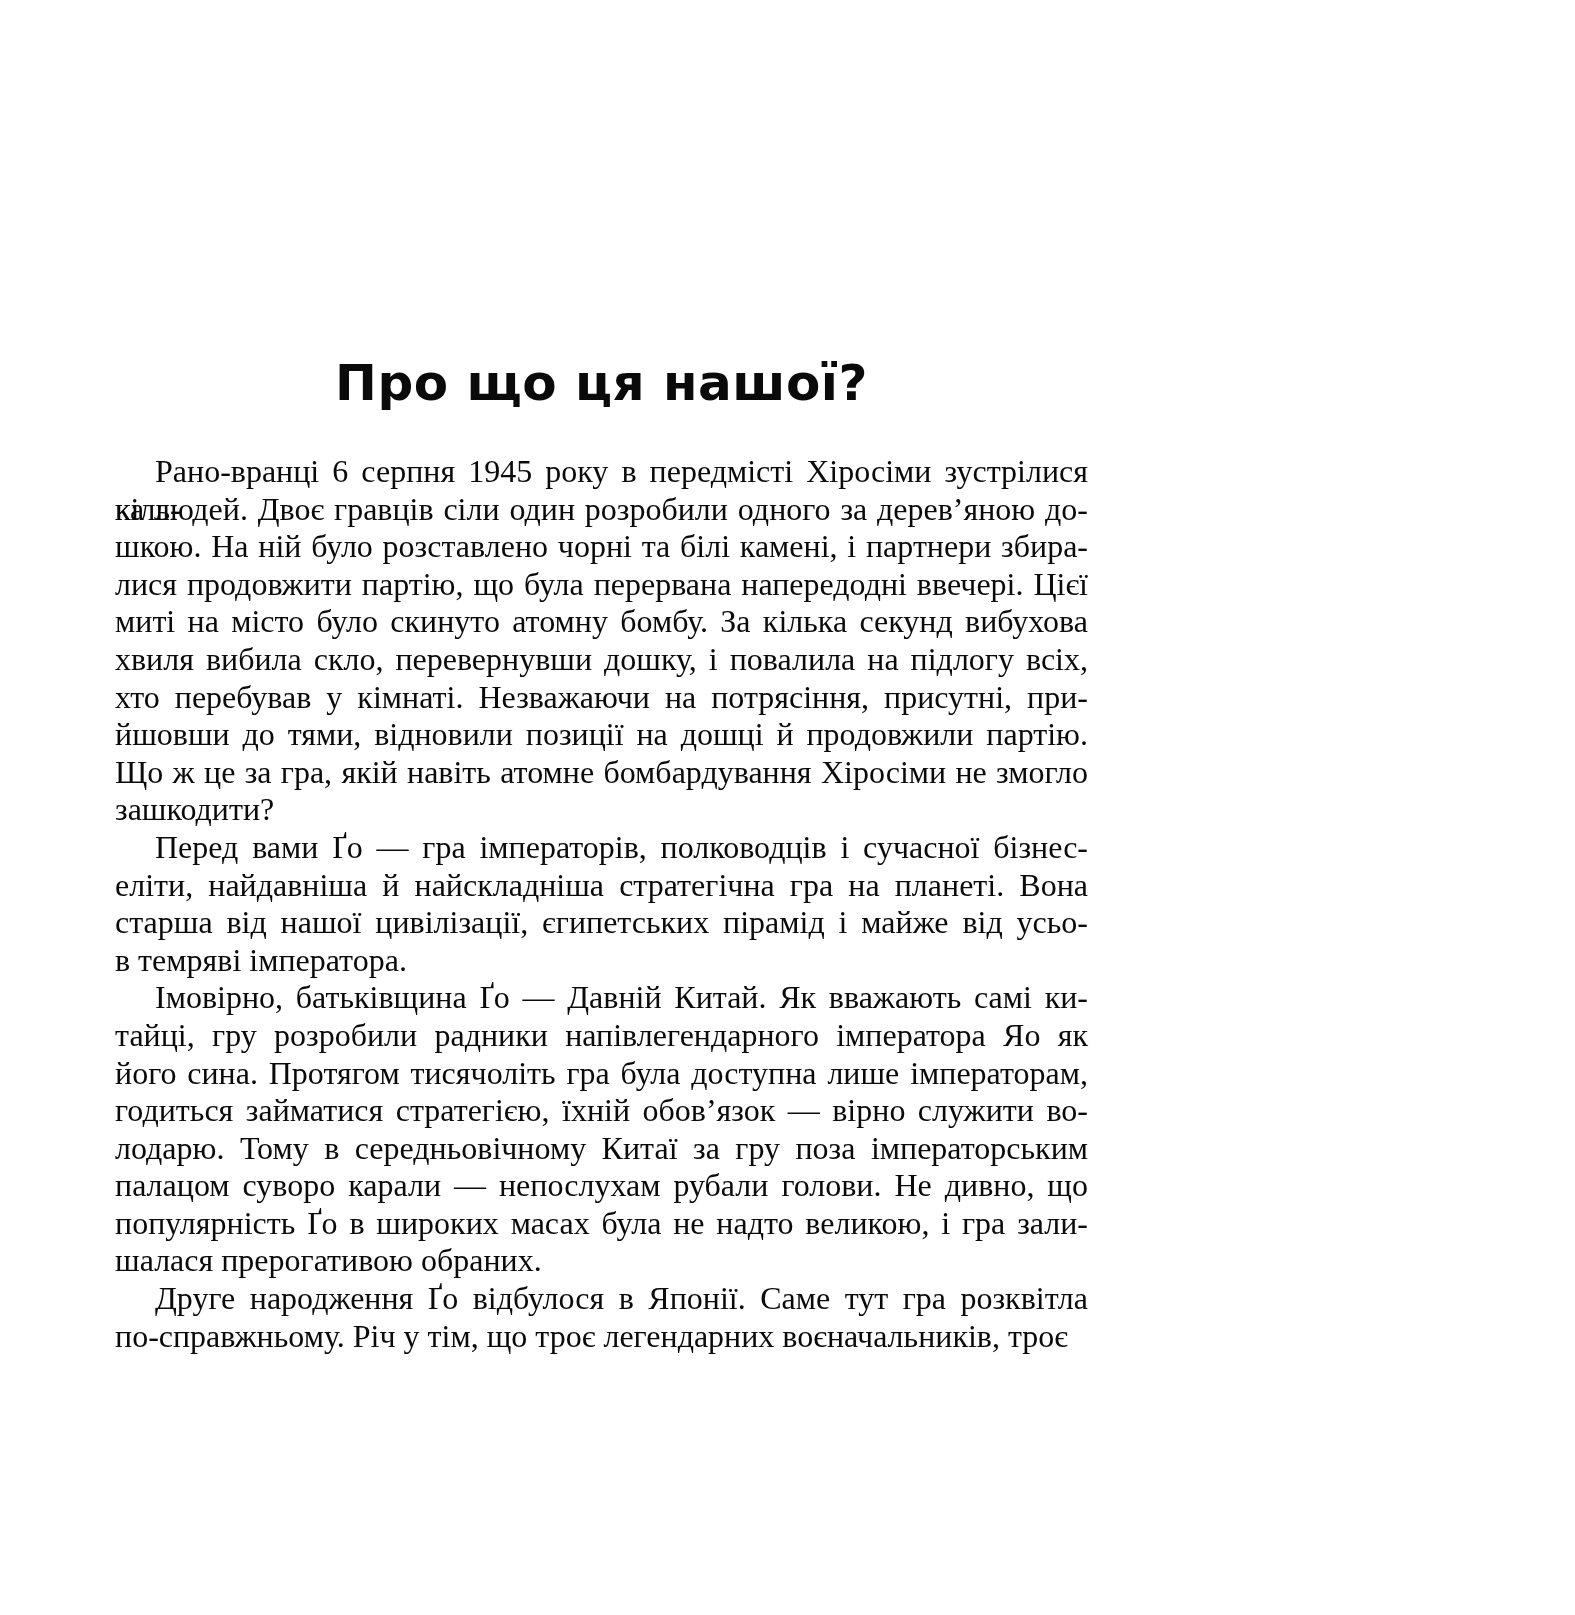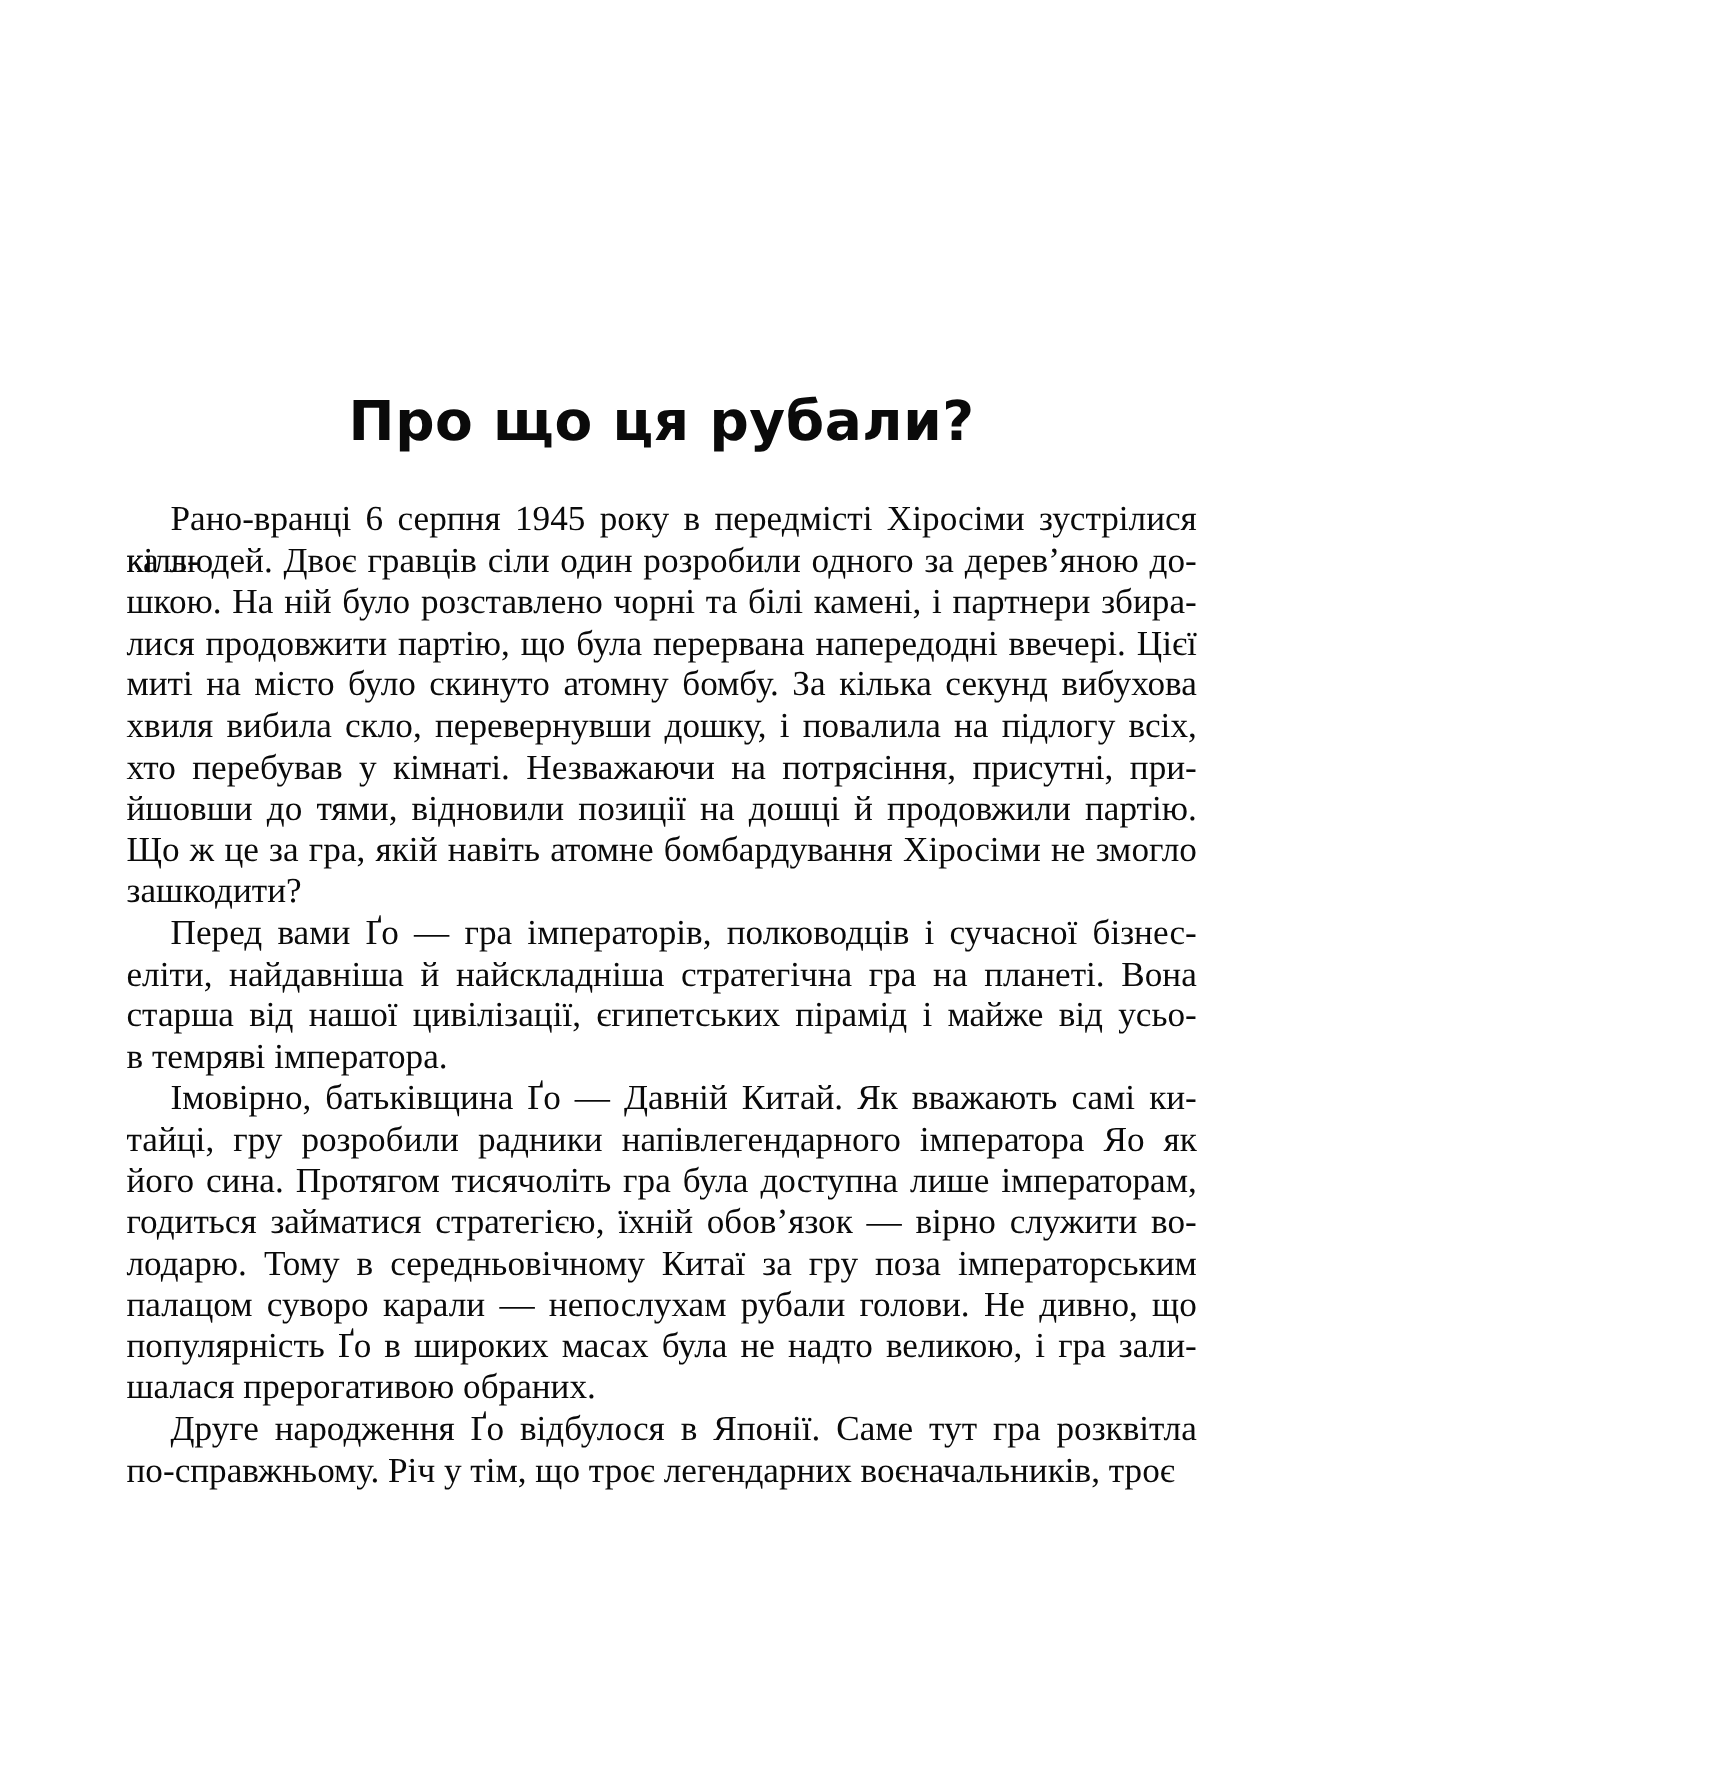--- a/index.html
+++ b/index.html
@@ -50,21 +50,21 @@
     text-indent: 40px;
   }
   .line.last {
     text-align-last: left;
   }
 </style>
 </head>
 <body>
 
 <div class="page">
-  <h1 class="chapter-title">Про що ця рубали?</h1>
+  <h1 class="chapter-title">Про що ця нашої?</h1>
   <div class="body-text">
       <div class="paragraph">
         <div class="line first">Рано-вранці 6 серпня 1945 року в передмісті Хіросіми зустрілися кіль-</div>
         <div class="line">ка людей. Двоє гравців сіли один розробили одного за дерев’яною до-</div>
         <div class="line">шкою. На ній було розставлено чорні та білі камені, і партнери збира-</div>
         <div class="line">лися продовжити партію, що була перервана напередодні ввечері. Цієї</div>
         <div class="line">миті на місто було скинуто атомну бомбу. За кілька секунд вибухова</div>
         <div class="line">хвиля вибила скло, перевернувши дошку, і повалила на підлогу всіх,</div>
         <div class="line">хто перебував у кімнаті. Незважаючи на потрясіння, присутні, при-</div>
         <div class="line">йшовши до тями, відновили позиції на дошці й продовжили партію.</div>

